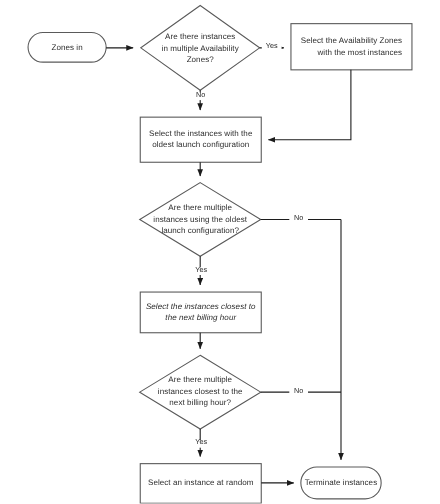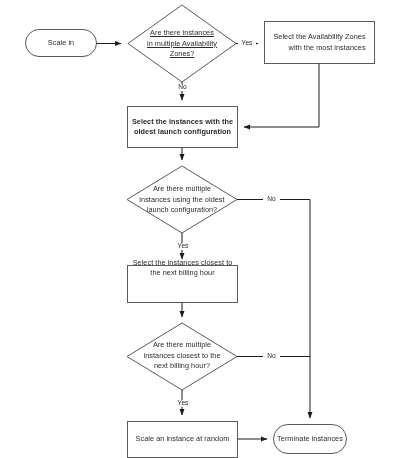--- a/index.html
+++ b/index.html
@@ -100,44 +100,44 @@
       <path d="M237,356.5 L310,356.5"></path>
 
       <path d="M310,199.5 L310,418" marker-end="url(#arrowhead)"></path>
 
       <path d="M182,390 L182,415" marker-end="url(#arrowhead)"></path>
 
       <path d="M237.5,439 L267,439" marker-end="url(#arrowhead)"></path>
     </g>
   </svg>
 
-  <div class="node-label" style="left:25px; top:29px; width:72px; height:28px;">Scale in</div>
+  <div class="node-label" style="left:25px; top:29px; width:72px; height:28px;">Zones in</div>
 
-  <div class="node-label" style="left:132px; top:22px; width:100px; height:44px;text-decoration:underline;">Are there instances
+  <div class="node-label" style="left:132px; top:22px; width:100px; height:44px;">Are there instances
 in multiple Availability
 Zones?</div>
 
   <div class="node-label" style="left:265px; top:22px; width:109px; height:41px;text-align:right;">Select the Availability Zones
 with the most instances</div>
 
-  <div class="node-label" style="left:128px; top:107px; width:109px; height:40px;font-weight:bold;">Select the instances with the
+  <div class="node-label" style="left:128px; top:107px; width:109px; height:40px;">Select the instances with the
 oldest launch configuration</div>
 
   <div class="node-label" style="left:129px; top:178px; width:106px; height:44px;">Are there multiple
 instances using the oldest
 launch configuration?</div>
 
-  <div class="node-label" style="left:128px; top:250px; width:109px; height:36px;">Select the instances closest to
+  <div class="node-label" style="left:128px; top:266px; width:109px; height:36px;font-style:italic;">Select the instances closest to
 the next billing hour</div>
 
   <div class="node-label" style="left:129px; top:334px; width:106px; height:44px;">Are there multiple
 instances closest to the
 next billing hour?</div>
 
-  <div class="node-label" style="left:128px; top:422px; width:109px; height:35px;">Scale an instance at random</div>
+  <div class="node-label" style="left:128px; top:422px; width:109px; height:35px;">Select an instance at random</div>
 
   <div class="node-label" style="left:274px; top:425px; width:72px; height:28px;">Terminate instances</div>
 
   <div class="edge-label" style="left:238px; top:40px; width:16px;">Yes</div>
 
   <div class="edge-label" style="left:174px; top:84px; width:15px;">No</div>
 
   <div class="edge-label" style="left:263px; top:196px; width:15px;">No</div>
 
   <div class="edge-label" style="left:173px; top:243px; width:18px;">Yes</div>

